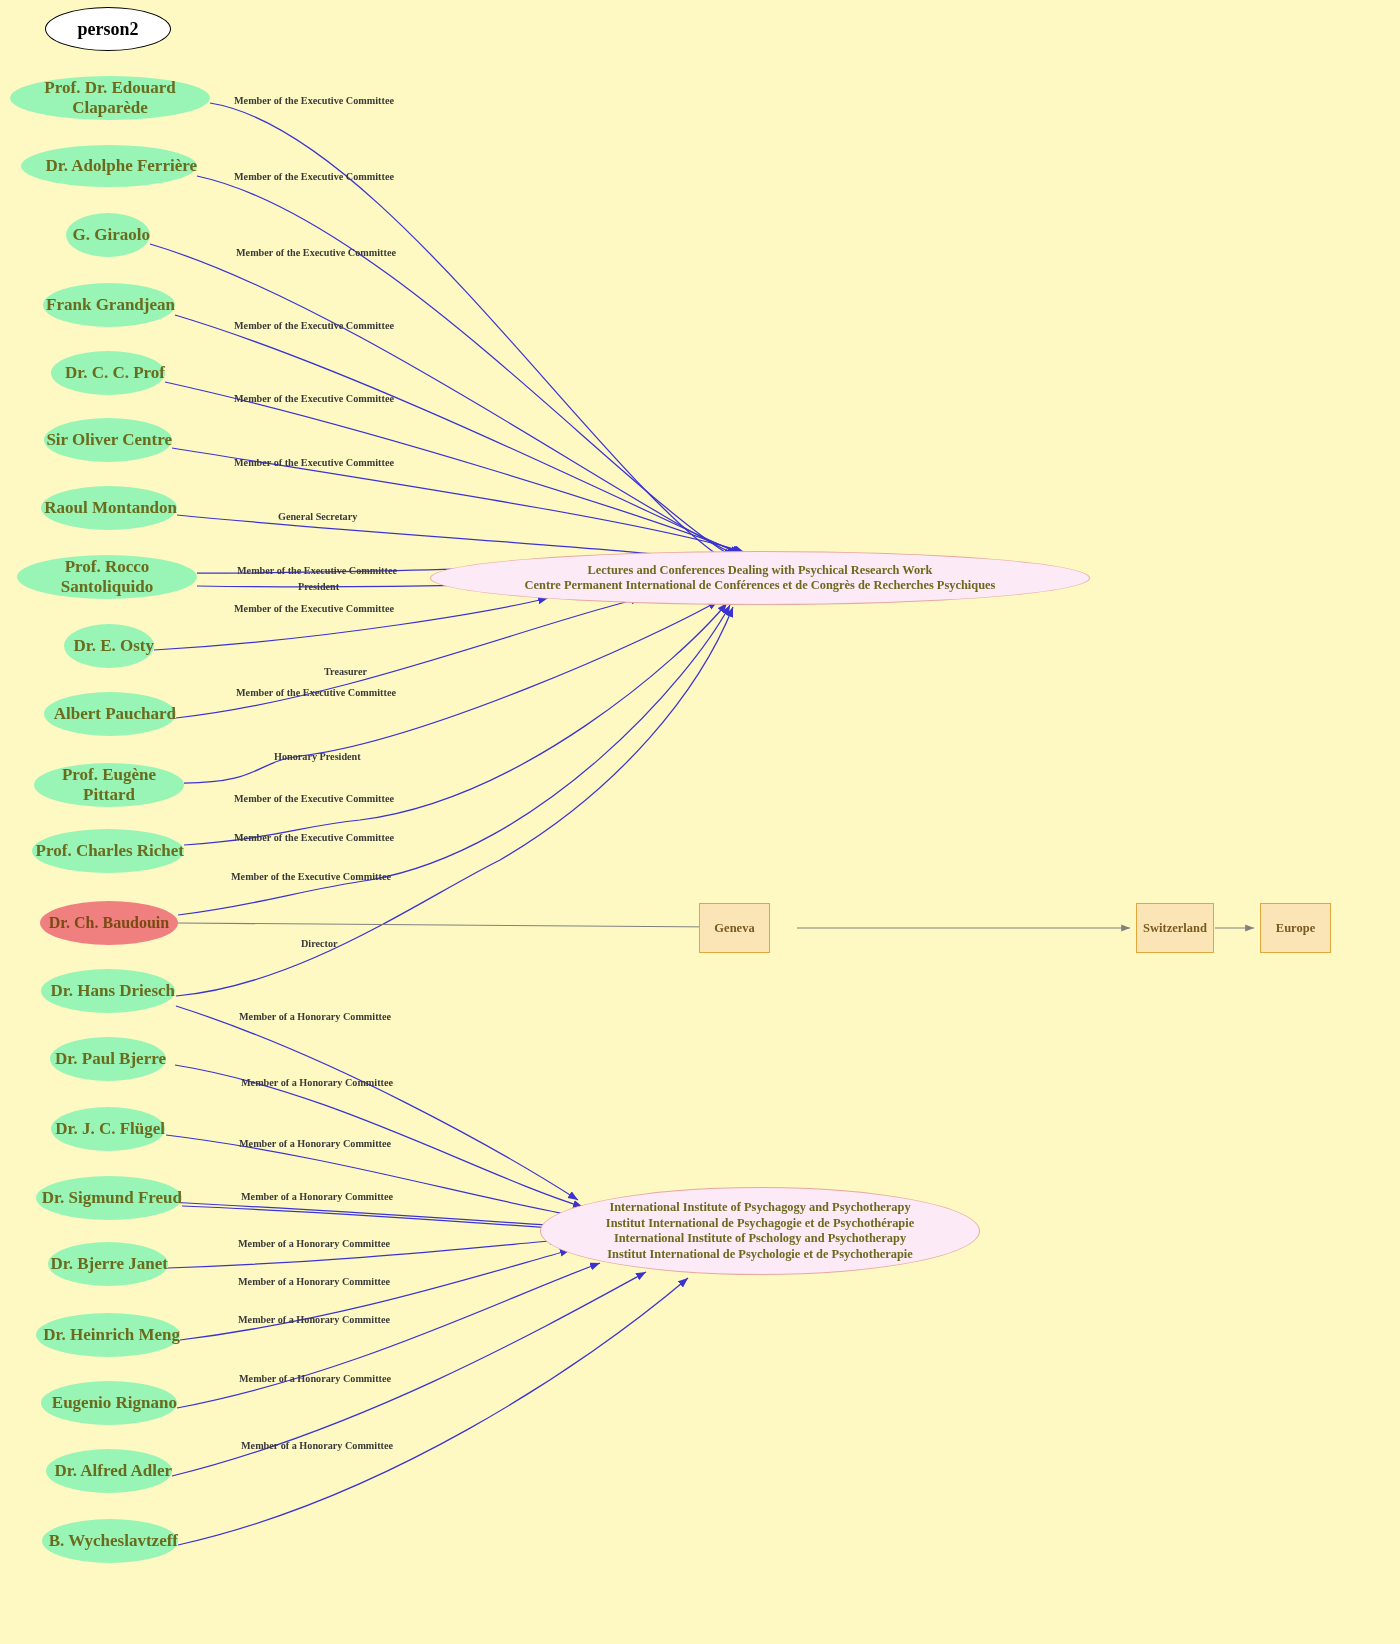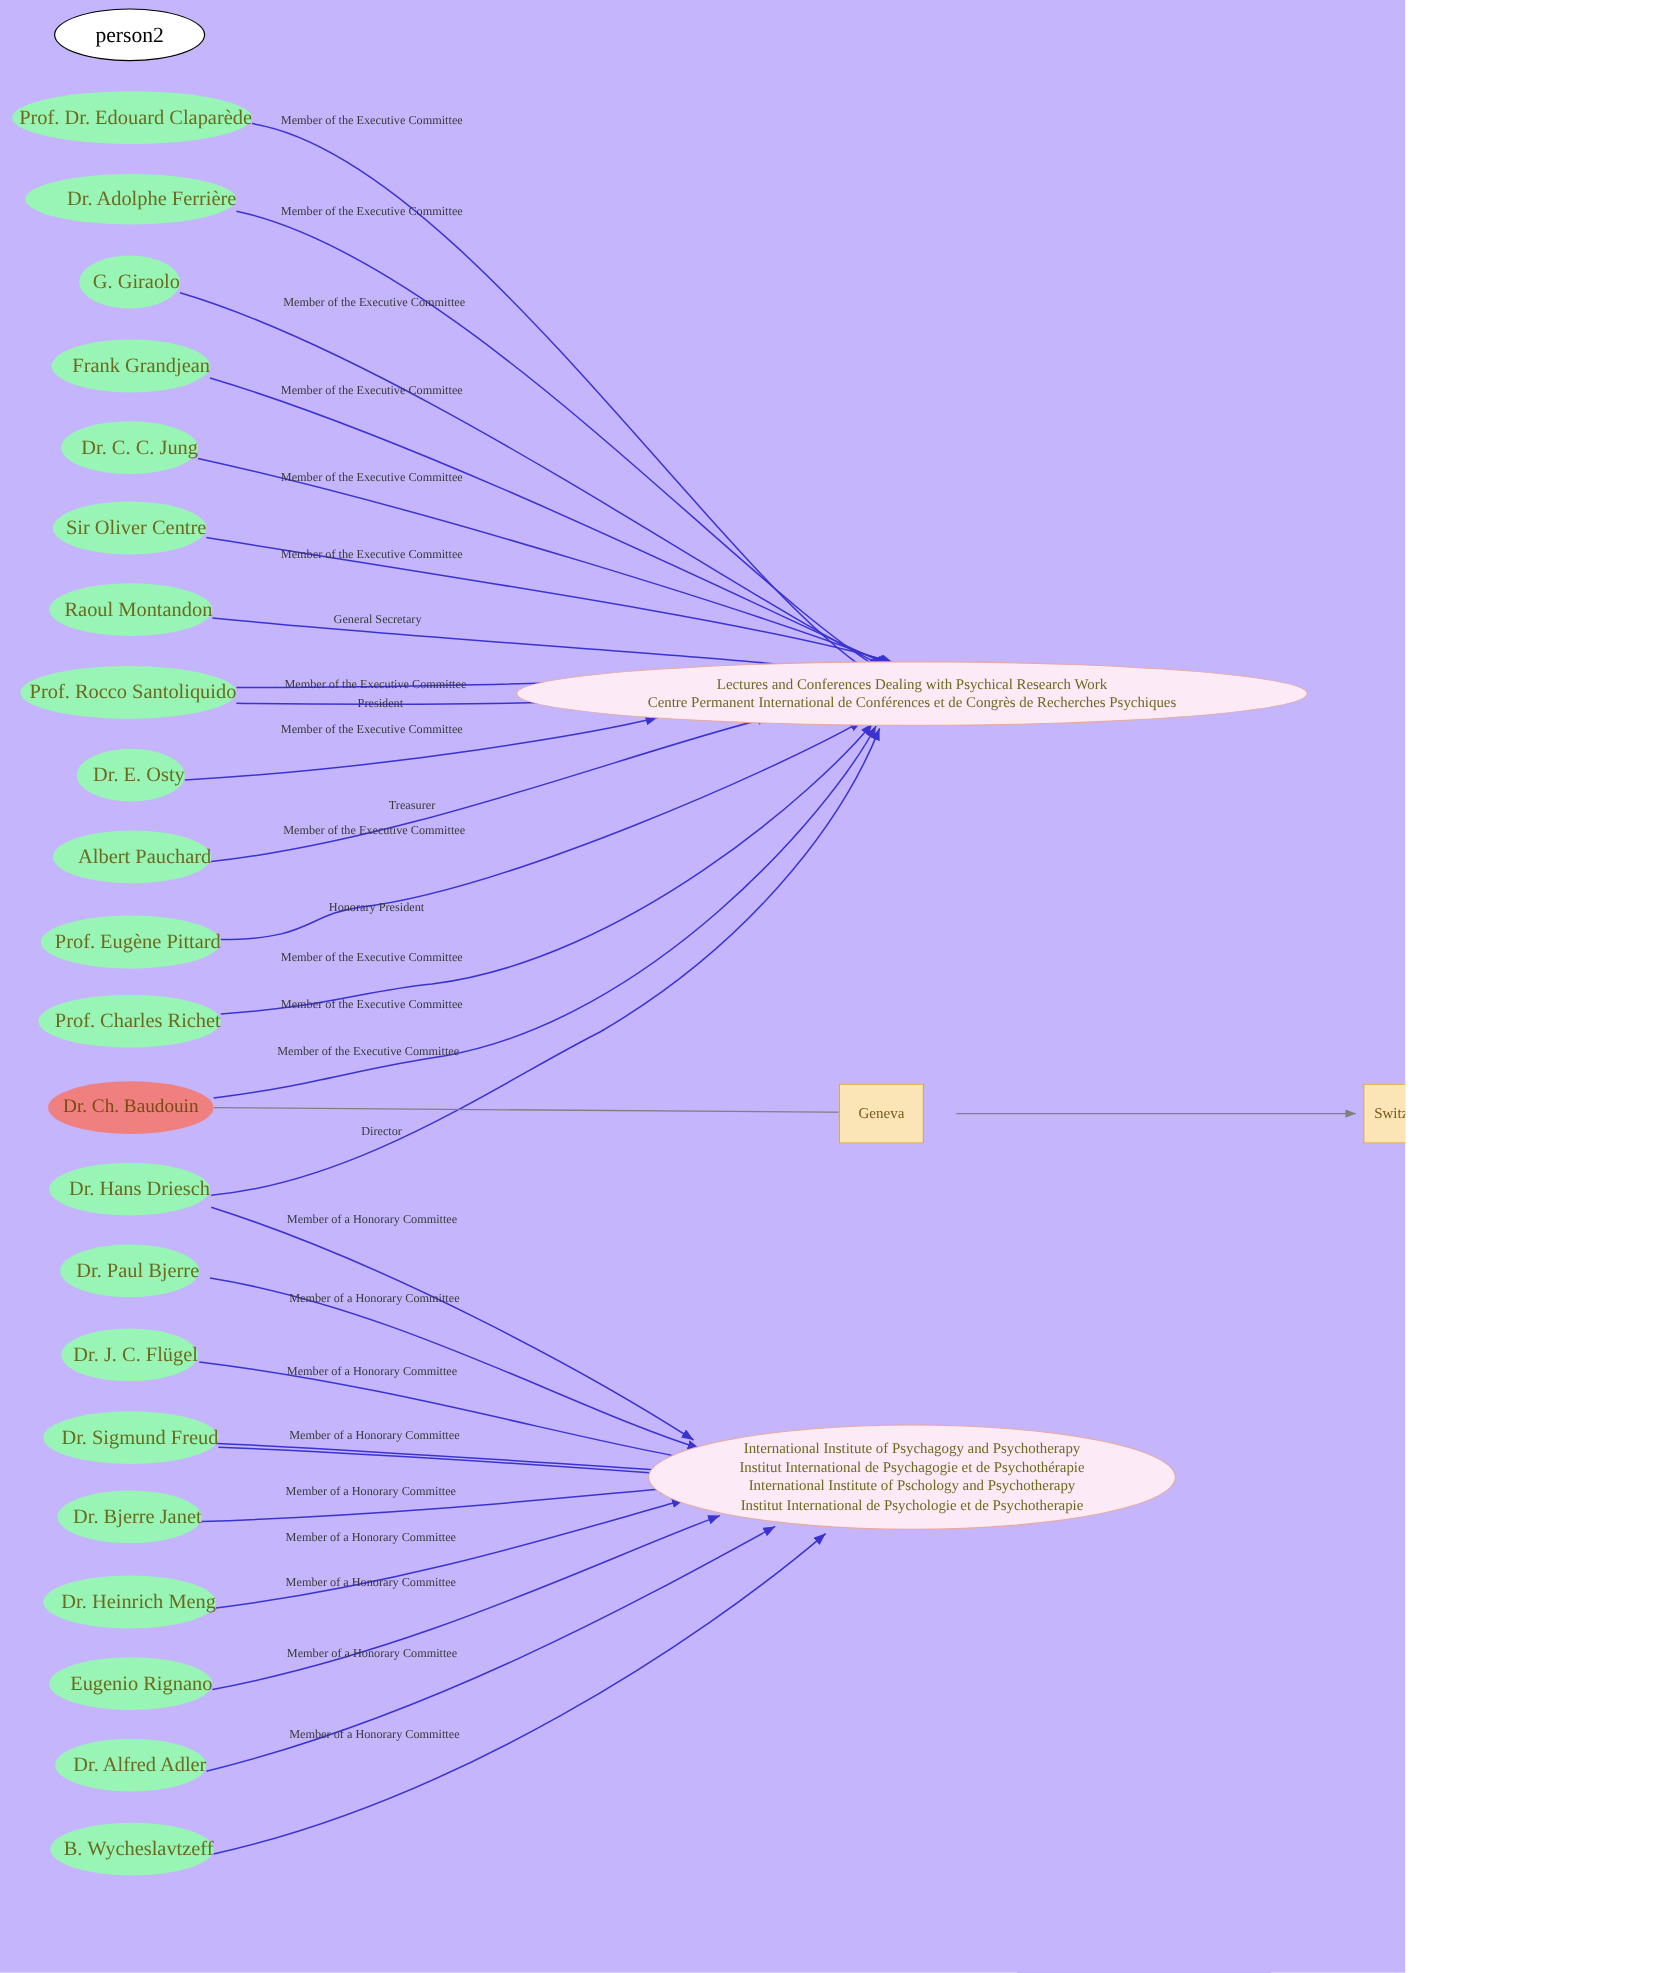--- a/index.html
+++ b/index.html
@@ -1,17 +1,17 @@
 <!DOCTYPE html>
 <html><head>
 <meta charset="utf-8">
 <style>
   html,body{margin:0;padding:0;background:#ffffff;}
   body{font-family:"Liberation Serif",serif;}
-  #stage{position:relative;width:1171px;height:1644px;background:#c4b5fd;overflow:hidden;}
+  #stage{position:relative;width:1400px;height:1644px;background:#fef9c3;overflow:hidden;font-weight:bold;}
   svg.layer{position:absolute;left:0;top:0;width:1400px;height:1644px;}
   .node{position:absolute;display:flex;align-items:center;justify-content:center;text-align:center;box-sizing:border-box;}
   .ell-person{background:#98f5b5;border-radius:50%;color:#6b6b1e;font-size:17px;justify-content:flex-end;}
   .ell-root{background:#ffffff;border:1.4px solid #000;border-radius:50%;color:#000;font-family:"Liberation Serif",serif;font-size:18px;}
   .ell-highlight{background:#f08080;border-radius:50%;color:#7a4a12;font-size:16px;}
   .ell-org{background:#fdeaf7;border:1.2px solid #e8a9a0;border-radius:50%;color:#6b6b1e;font-size:12.4px;line-height:15.5px;}
   .box-place{background:#fbe5b6;border:1.3px solid #e0a83c;color:#7a5a1e;font-size:12.5px;}
   .edge-label{position:absolute;color:#3a3a3a;font-size:10.2px;white-space:nowrap;font-family:"Liberation Serif",serif;}
 </style>
 </head>
@@ -73,21 +73,21 @@
       <div class="node ell-person" style="left: 21px; top: 145px; width: 176px; height: 42px;">
         <span>Dr.  Adolphe Ferrière</span>
       </div>
       <div class="node ell-person" style="left: 66px; top: 213px; width: 84px; height: 44px;">
         <span>G. Giraolo</span>
       </div>
       <div class="node ell-person" style="left: 43px; top: 283px; width: 132px; height: 44px;">
         <span>Frank Grandjean</span>
       </div>
       <div class="node ell-person" style="left: 51px; top: 351px; width: 114px; height: 44px;">
-        <span>Dr. C. C. Jung</span>
+        <span>Dr. C. C. Prof</span>
       </div>
       <div class="node ell-person" style="left: 44px; top: 418px; width: 128px; height: 44px;">
         <span>Sir Oliver Centre</span>
       </div>
       <div class="node ell-person" style="left: 41px; top: 486px; width: 136px; height: 44px;">
         <span>Raoul Montandon</span>
       </div>
       <div class="node ell-person" style="left: 17px; top: 555px; width: 180px; height: 44px;">
         <span>Prof. Rocco Santoliquido</span>
       </div>

